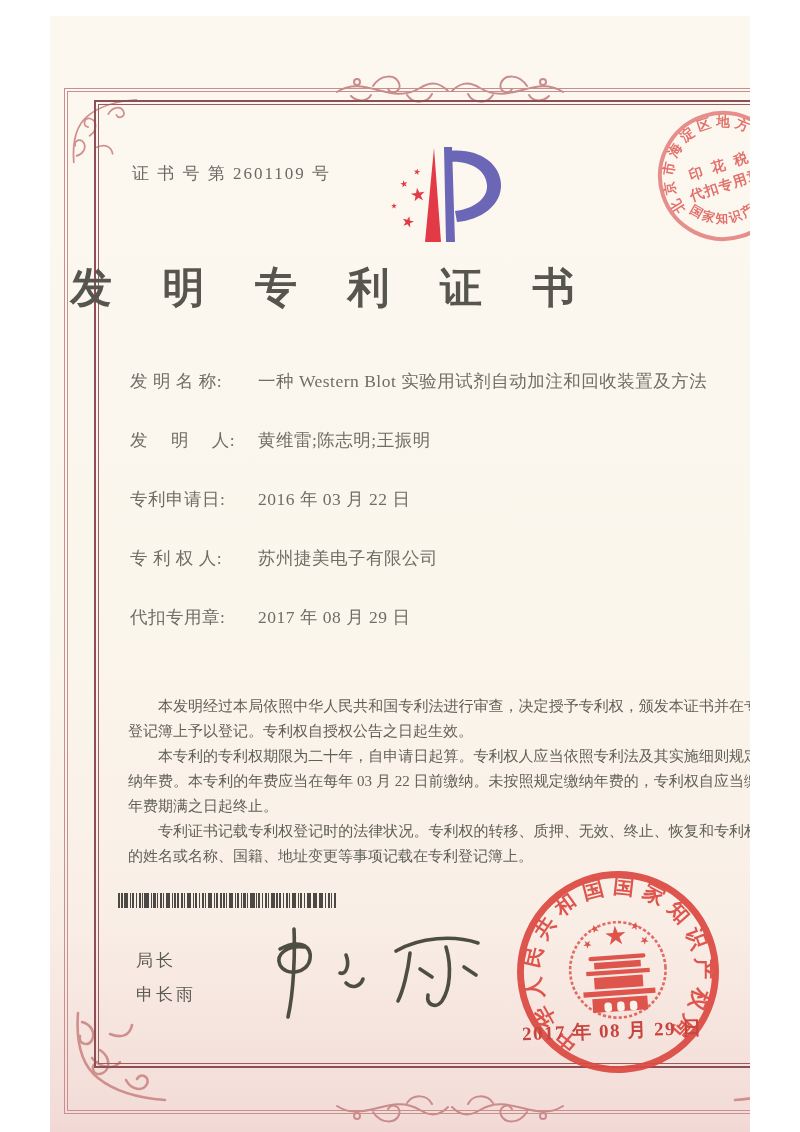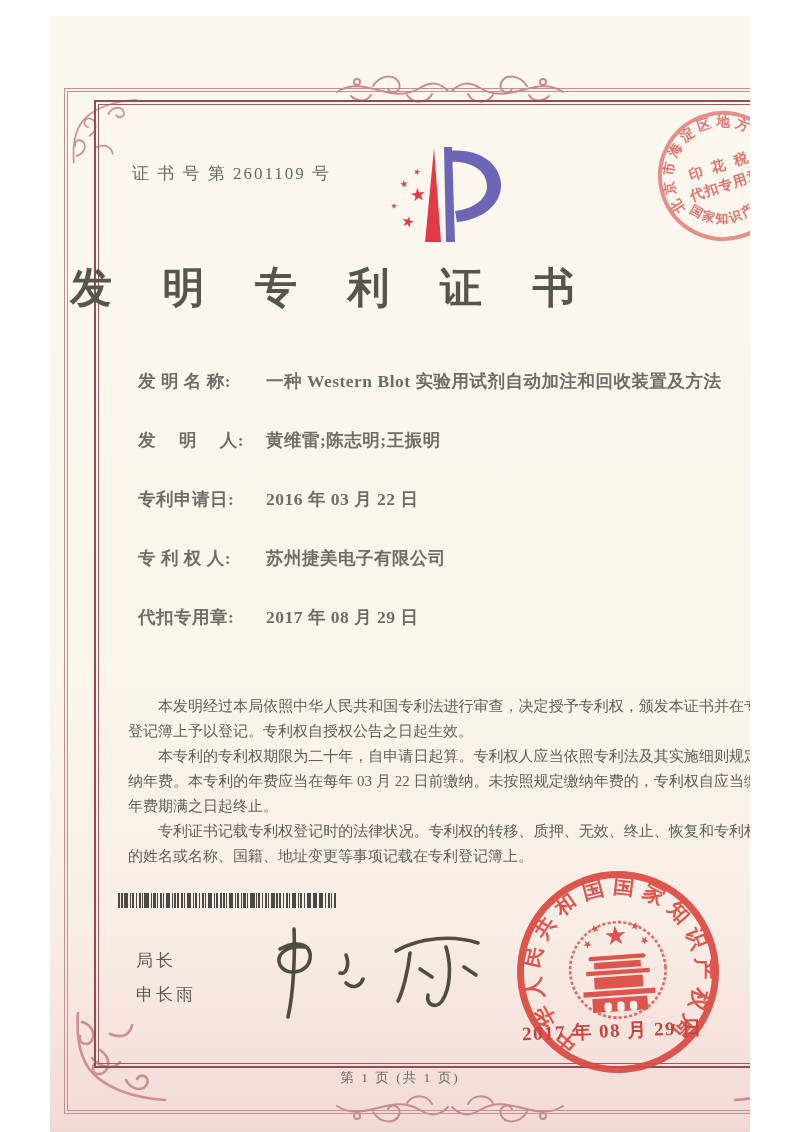--- a/index.html
+++ b/index.html
@@ -26,21 +26,21 @@
     position:absolute;left:82px;top:146px;
     font-size:17px;letter-spacing:2px;color:#6a6a64;
   }
   .logo{position:absolute;left:330px;top:126px;width:140px;height:112px;}
   .tax-stamp{position:absolute;left:603px;top:90px;width:140px;height:140px;transform:rotate(-18deg);opacity:.9;}
   .title{
     position:absolute;left:0;top:244px;width:100%;
     text-align:left;font-size:42px;font-weight:bold;
     letter-spacing:20px;color:#56564f;text-indent:20px;
   }
-  .fields{position:absolute;left:88px;top:352px;width:660px;font-weight:bold;}
+  .fields{position:absolute;left:80px;top:352px;width:660px;}
   .field-row{margin-bottom:32px;font-size:17.5px;line-height:27px;color:#6e6d66;letter-spacing:.5px;}
   .field-label{display:inline-block;min-width:122px;}
   .field-value{margin-left:6px;}
   .body-text{
     position:absolute;left:78px;top:678px;width:646px;
     font-size:15px;line-height:1.67;color:#605f58;text-align:justify;
   }
   .body-text p{margin:0;text-indent:2em;}
   .barcode{
     position:absolute;left:68px;top:877px;width:218px;height:15px;
@@ -246,15 +246,14 @@
       <rect x="66" y="117" width="68" height="5"></rect>
       <rect x="74" y="124" width="52" height="13"></rect>
       <rect x="85" y="128" width="7" height="9" rx="3" fill="#fbf5ec"></rect>
       <rect x="97" y="128" width="7" height="9" rx="3" fill="#fbf5ec"></rect>
       <rect x="109" y="128" width="7" height="9" rx="3" fill="#fbf5ec"></rect>
     </g>
   </svg>
 
   <div class="seal-date">2017 年 08 月 29 日</div>
 
-  <div class="footer">第 1 页 (共 1 页)</div>
 
 </div>
 
 </body></html>

